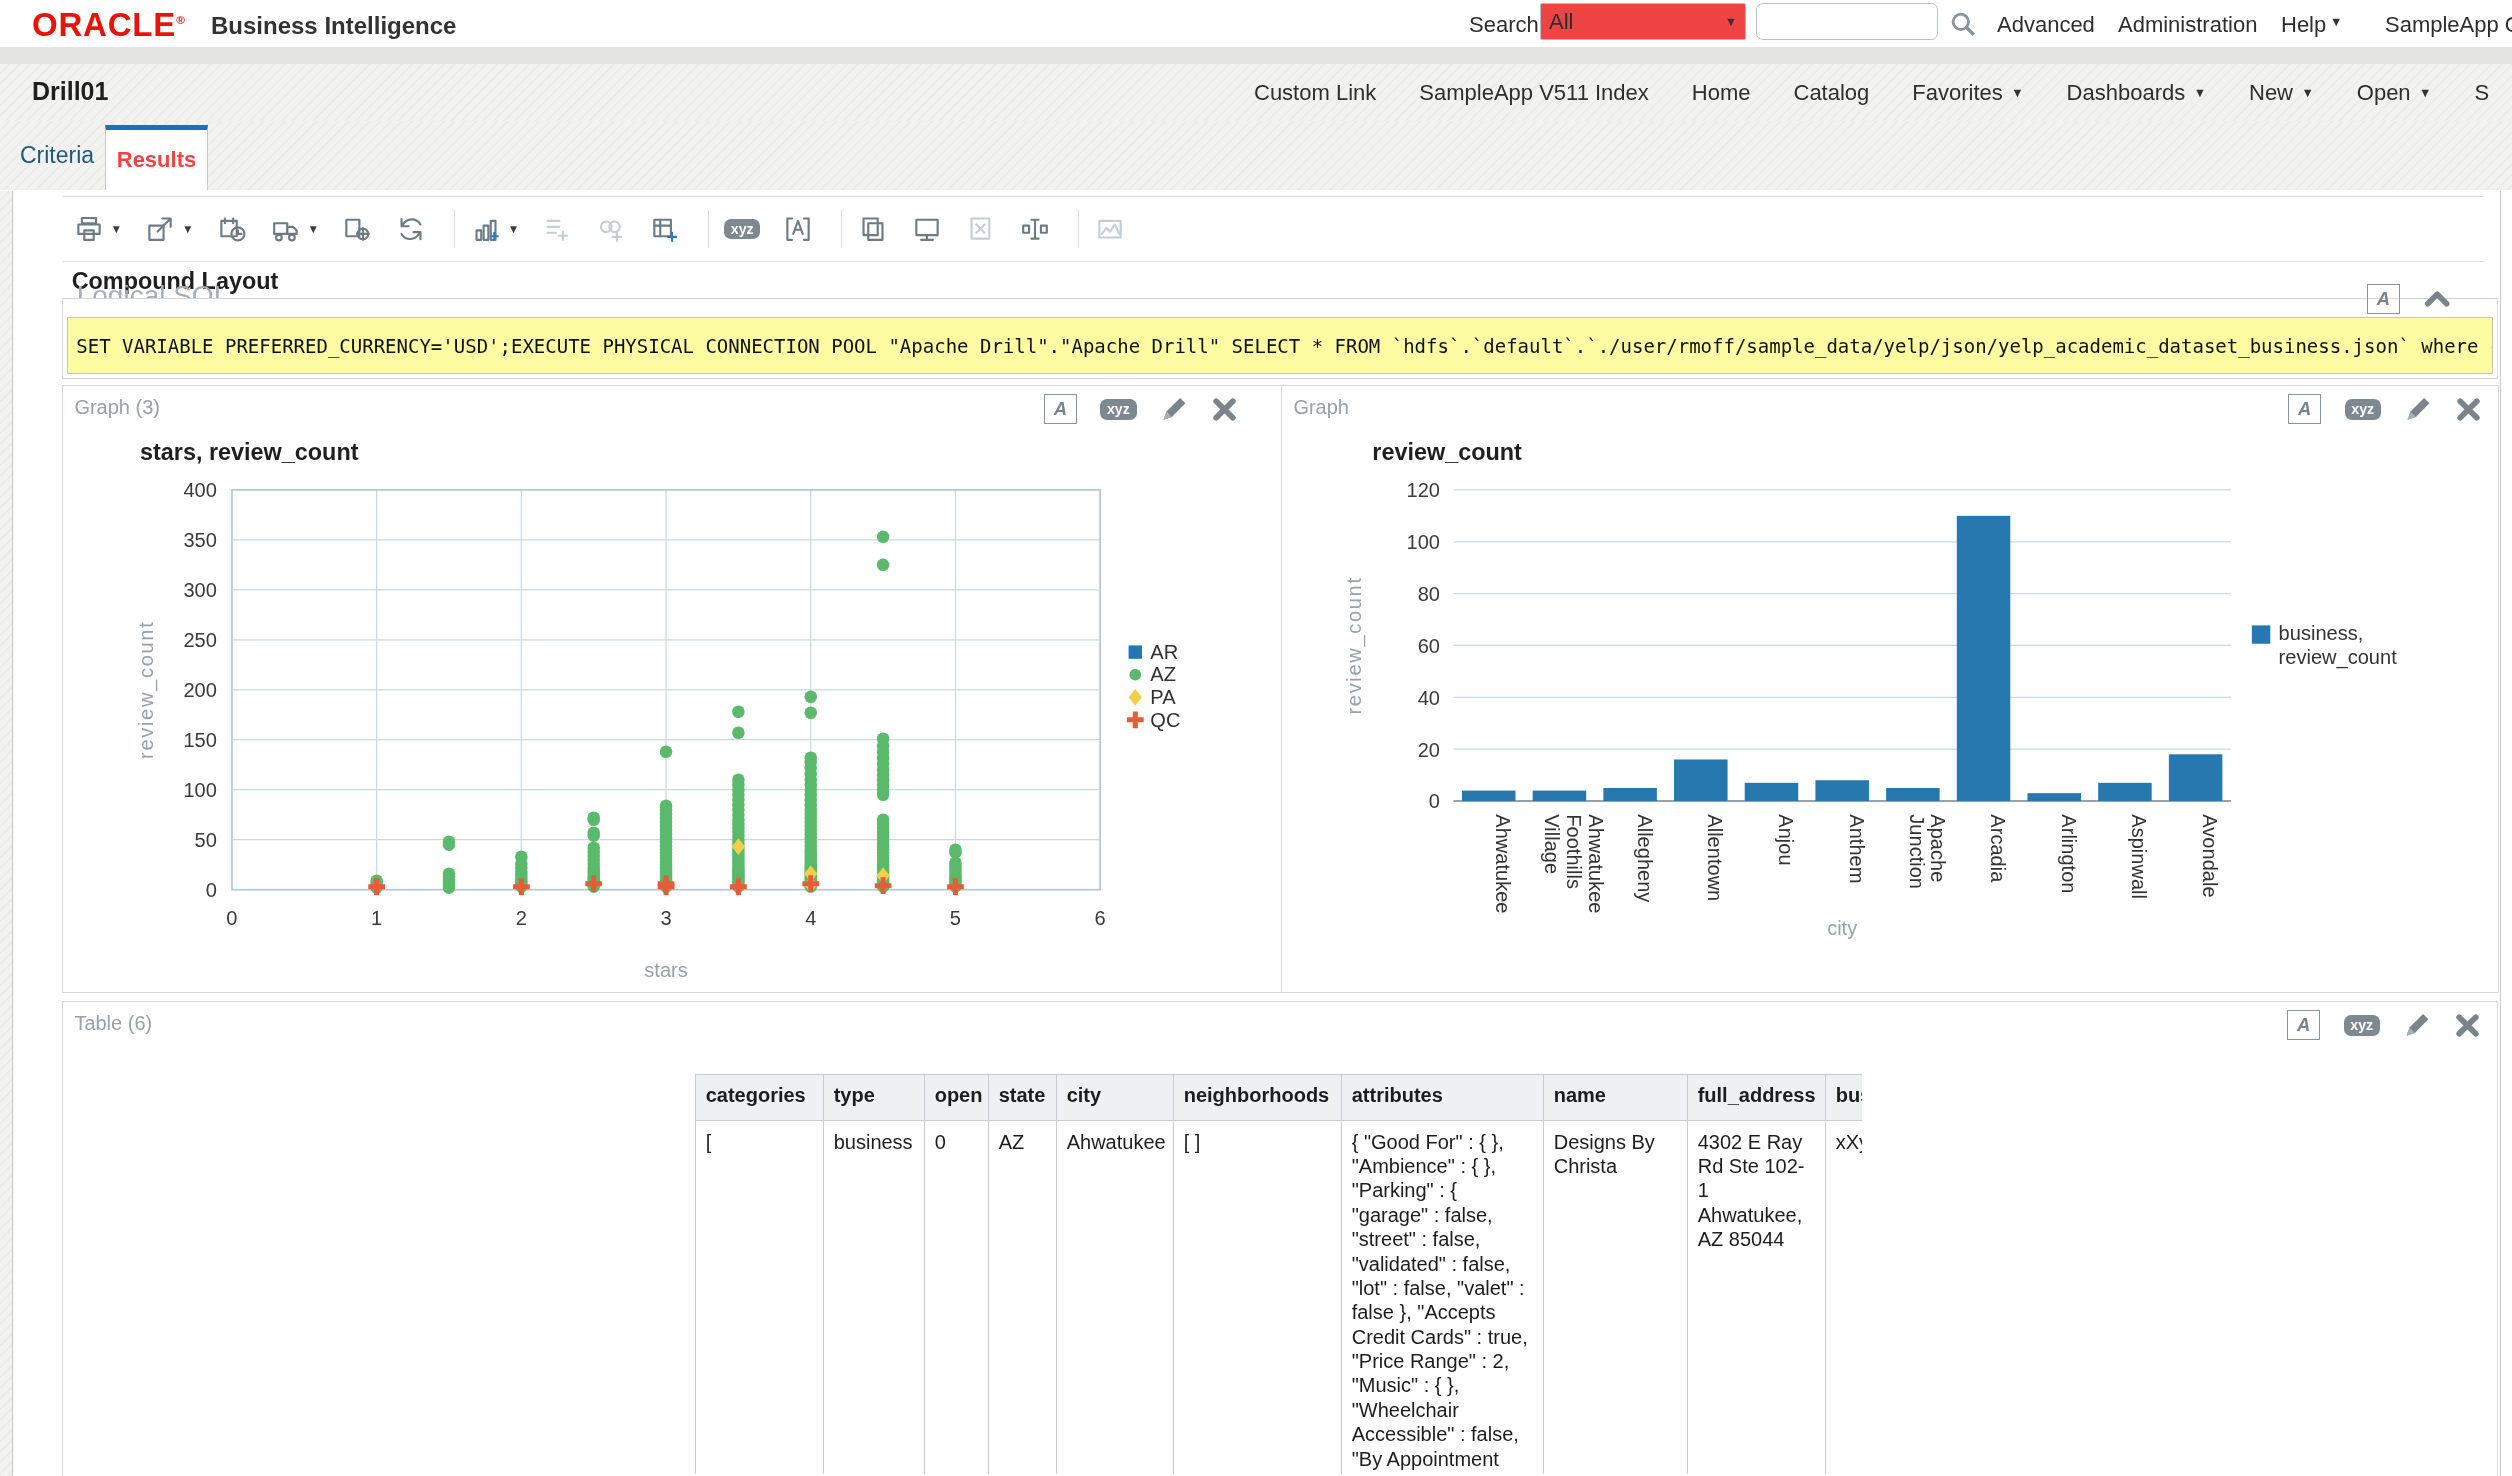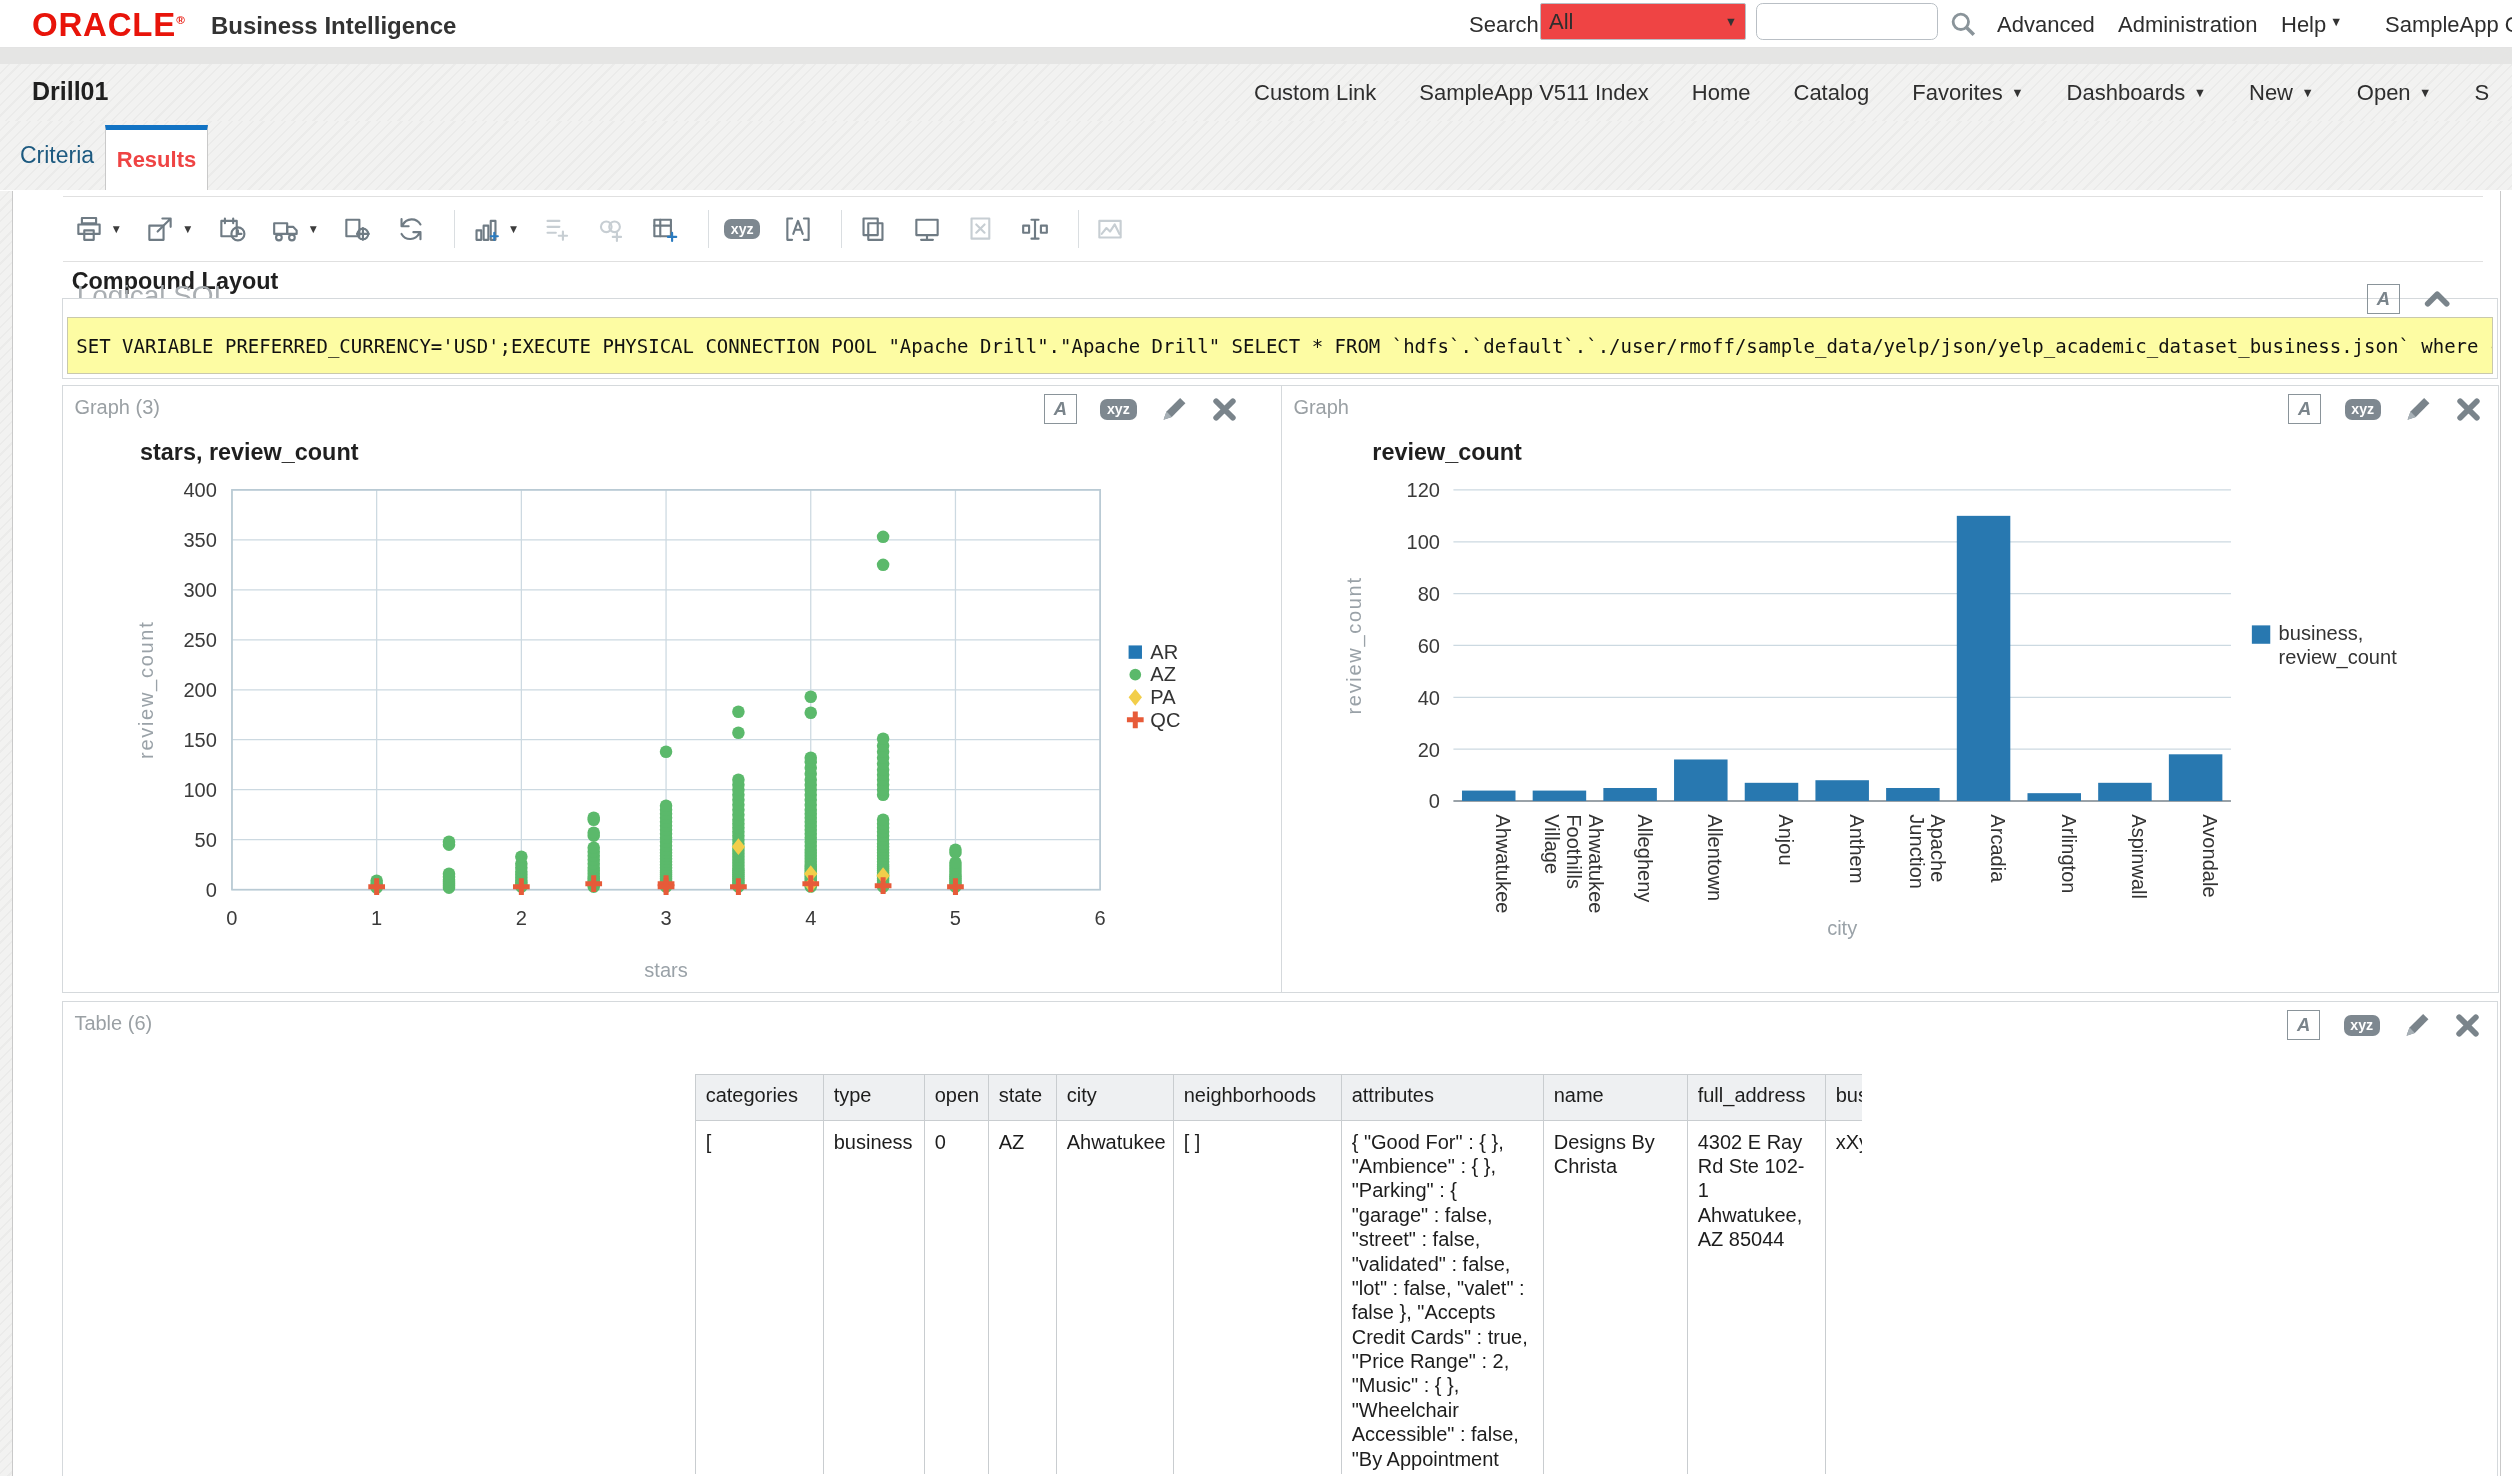--- a/index.html
+++ b/index.html
@@ -61,21 +61,21 @@
      display:flex;align-items:center;padding:0 8.4px;font-family:"DejaVu Sans Mono",monospace;font-size:19px;color:#111;
      white-space:nowrap;overflow:hidden}
   
   #graphs-left{left:49px;top:194px;width:1224px;height:606px}
   #graphs-right{left:1268px;top:194px;width:1216px;height:606px}
   #table-panel{left:49px;top:810px;width:2434px;height:477px}
   svg text{font-family:"Liberation Sans",sans-serif}
   #table-wrap{position:absolute;left:632px;top:72px;width:1167px;height:400px;overflow:hidden}
   #data-table{border-collapse:collapse;table-layout:fixed;width:1205px;font-size:20px;color:#1d1d1d}
   #data-table th,#data-table td{border:0.8px solid #c9cdd0;padding:8.4px 10px;text-align:left;vertical-align:top;line-height:1.22;overflow:hidden}
-  #data-table th{background:#eef0f2;font-weight:normal;height:28.4px;white-space:nowrap}
+  #data-table th{background:#eef0f2;font-weight:bold;height:28.4px;white-space:nowrap}
 </style>
 </head>
 <body>
 
 <div id="topbar" class="abs">
   <div id="brand" class="abs"><span>ORACLE</span><sup>®</sup></div>
   <div id="product" class="abs">Business Intelligence</div>
   <div id="search-label" class="abs topnav">Search</div>
   <div id="search-scope" class="abs topnav">
     <span>All</span>

